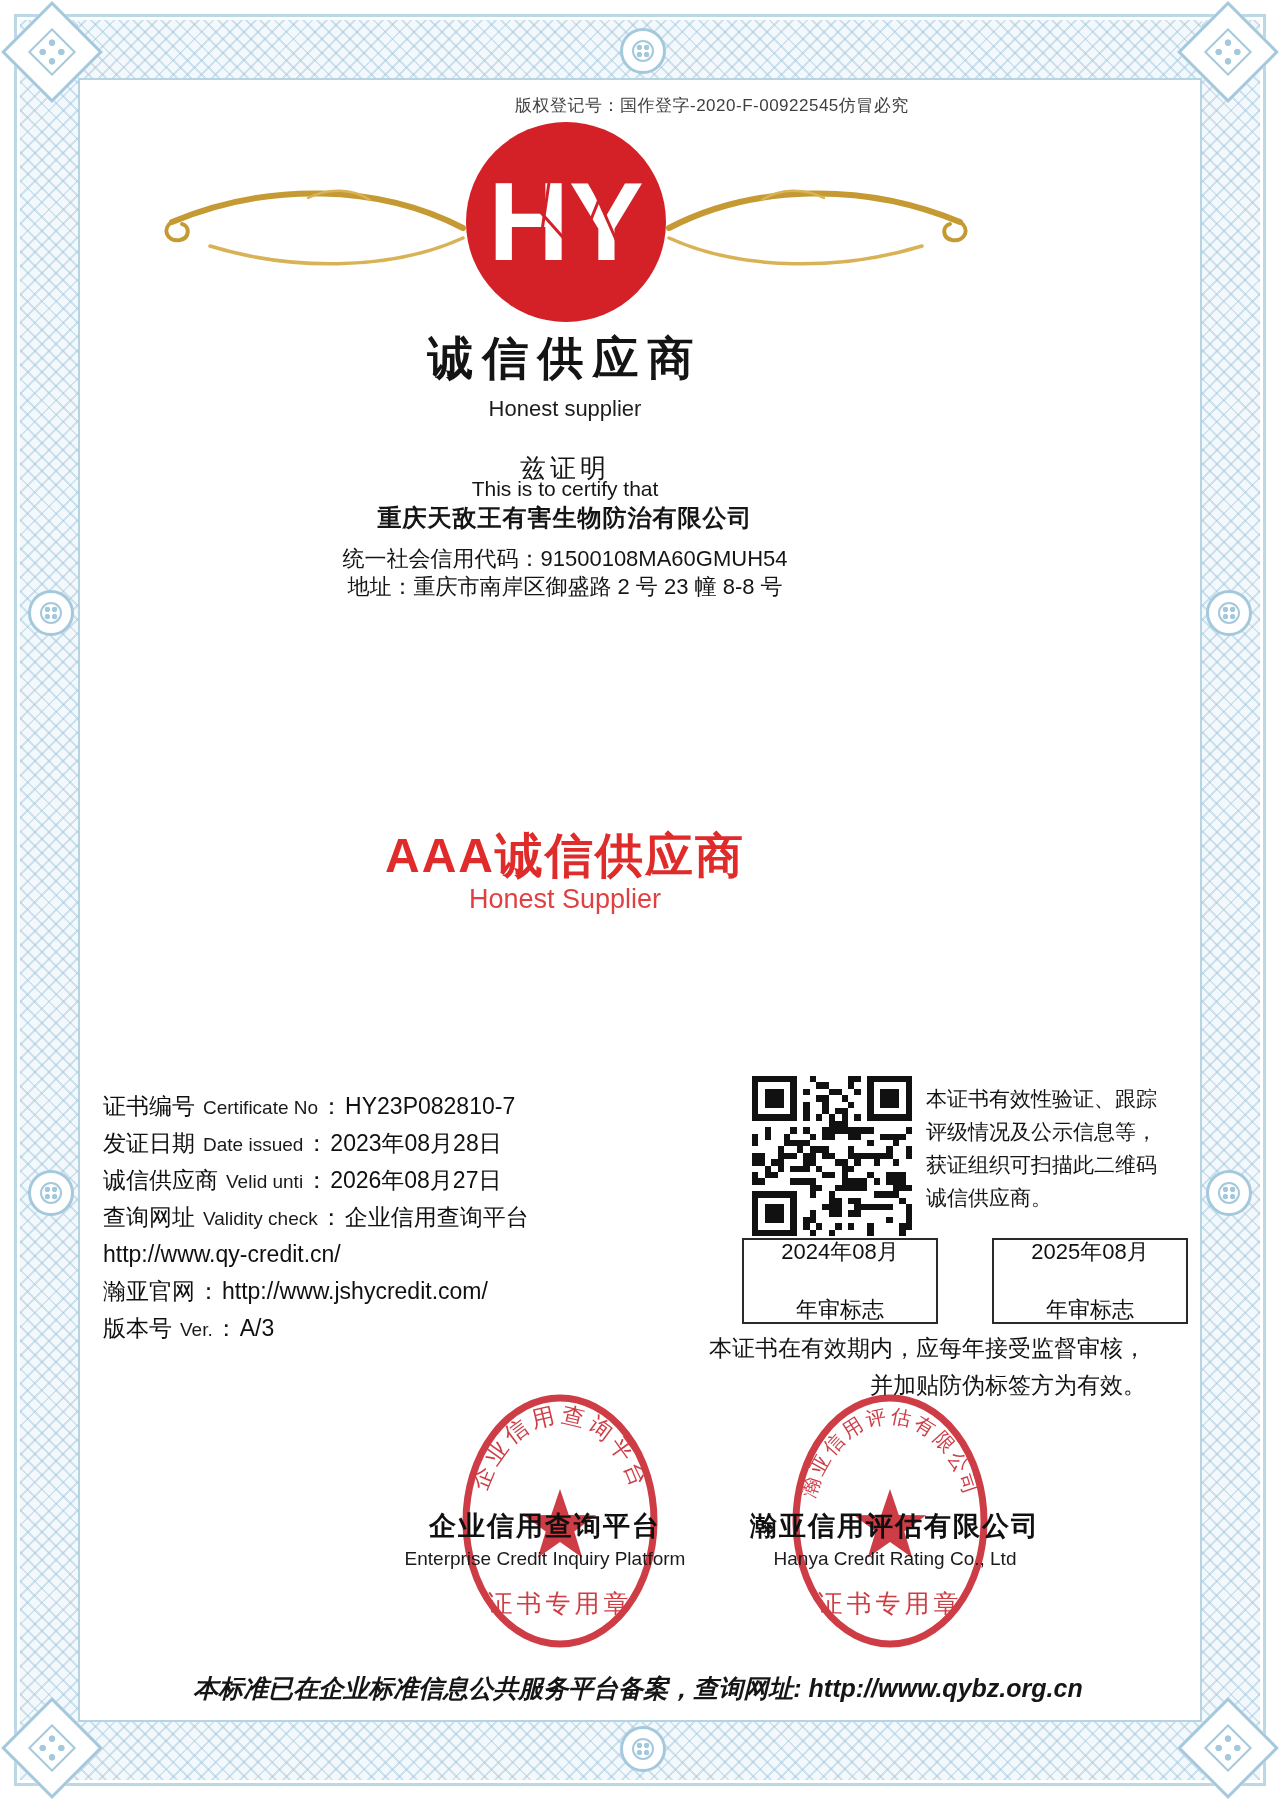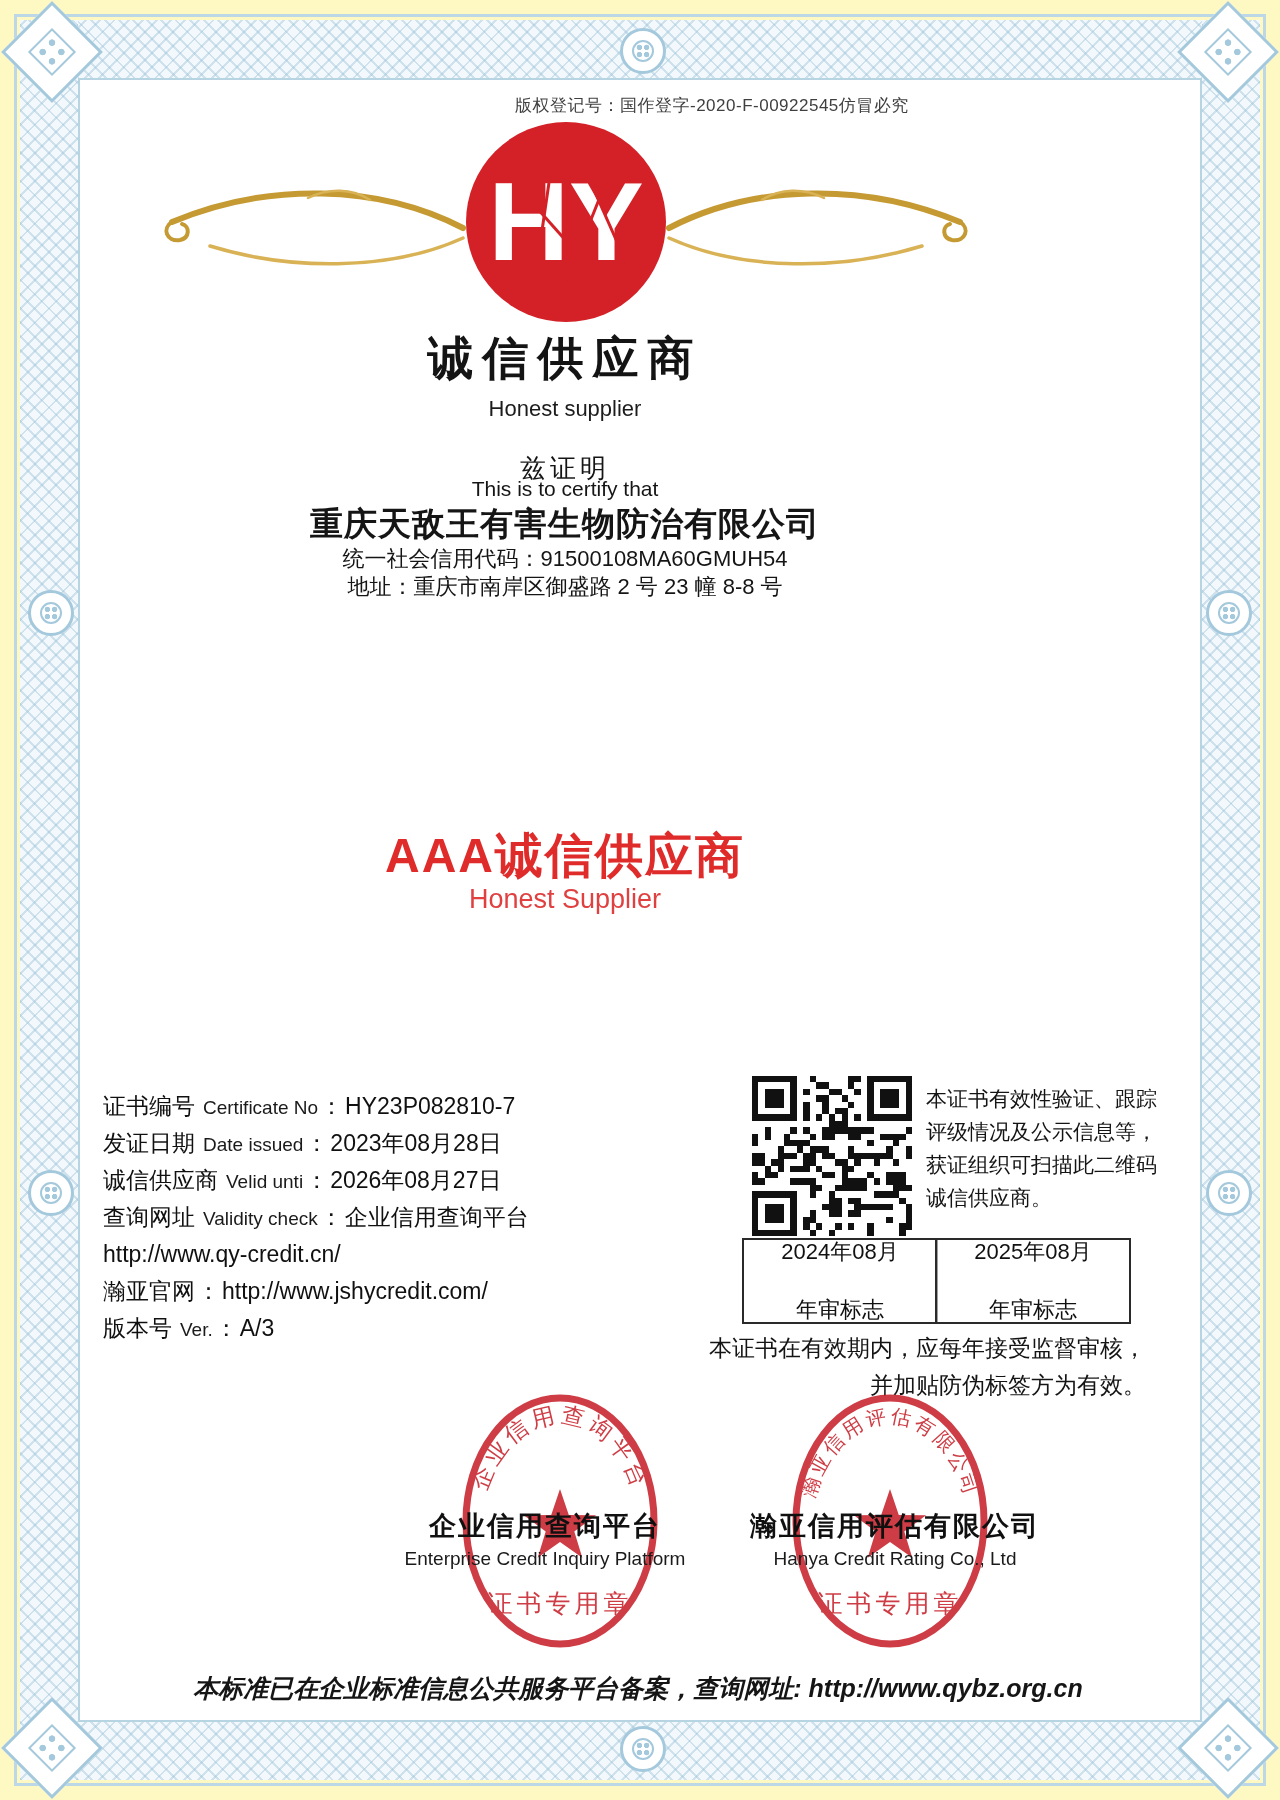--- a/index.html
+++ b/index.html
@@ -1,18 +1,18 @@
 <!DOCTYPE html>
 <html><head>
 <meta charset="utf-8">
 <style>
   html,body{margin:0;padding:0;background:#e8e8e8;}
   #cert{
     position:relative;width:1280px;height:1800px;margin:0 auto;
-    background:#fef9c3;overflow:hidden;
+    background:#ffffff;overflow:hidden;
     font-family:"Liberation Sans",sans-serif;color:#151515;
   }
   
   .frame-outer{position:absolute;inset:14px;border:3px solid #bcd8e6;pointer-events:none;}
   .band{position:absolute;background:
       repeating-linear-gradient(45deg, rgba(148,190,214,.38) 0 2px, transparent 2px 10px),
       repeating-linear-gradient(-45deg, rgba(148,190,214,.38) 0 2px, transparent 2px 10px),
       #f2f8fc;}
   .band-top{left:20px;right:20px;top:20px;height:58px;}
   .band-bottom{left:20px;right:20px;bottom:20px;height:58px;}
@@ -39,40 +39,40 @@
   
   #waves{position:absolute;left:80px;top:80px;pointer-events:none;}
   
   .abs{position:absolute;}
   .centered{left:65px;width:1000px;text-align:center;}
   .copyright{left:515px;top:94px;font-size:17px;color:#3f3f3f;letter-spacing:.5px;}
   .title-cn{top:328px;font-size:46px;font-weight:bold;letter-spacing:9px;color:#141414;}
   .title-en{top:396px;font-size:22px;color:#1c1c1c;}
   .certify-cn{top:451px;font-size:26px;letter-spacing:4px;}
   .certify-en{top:477px;font-size:21px;}
-  .company{top:502px;font-size:33px;font-weight:bold;letter-spacing:1px;}
+  .company{top:502px;font-size:24px;font-weight:bold;letter-spacing:1px;}
   .code-line{top:544px;font-size:22px;}
   .addr-line{top:572px;font-size:22px;}
   .award-cn{top:824px;font-size:48px;font-weight:bold;color:#e02b2b;letter-spacing:2px;}
   .award-en{top:884px;font-size:27px;color:#e04040;}
   
   .details{left:103px;top:1088px;width:560px;}
   .detail-line{height:37px;line-height:37px;white-space:nowrap;}
   .dl-cn{font-size:23px;color:#101010;}
   .dl-en{font-size:19px;color:#1a1a1a;margin-left:8px;}
   .dl-sep{font-size:23px;margin:0 2px;}
   .dl-val{font-size:23px;color:#101010;margin-top:24px;}
   
   #qr{position:absolute;left:752px;top:1076px;background:#fff;}
   .qr-note{left:926px;top:1082px;width:260px;font-size:21px;line-height:33px;color:#141414;}
   
   .abox{position:absolute;width:192px;height:82px;border:2px solid #2a2a2a;background:rgba(255,255,255,.55);
         display:flex;flex-direction:column;align-items:center;justify-content:center;font-size:22px;color:#111;gap:20px;}
   .abox .l1{margin-bottom:8px;}
-  .abox1{left:742px;top:1238px;} .abox2{left:935px;top:1238px;}
+  .abox1{left:742px;top:1238px;} .abox2{left:992px;top:1238px;}
   .validity-note{left:650px;top:1330px;width:496px;text-align:right;font-size:23px;line-height:37px;color:#141414;}
   
   .stamp{position:absolute;width:200px;height:258px;opacity:.88;}
   .stamp-left{left:460px;top:1392px;} .stamp-right{left:790px;top:1392px;}
   .org{position:absolute;width:330px;text-align:center;}
   .org-left{left:380px;} .org-right{left:730px;}
   .org-cn{top:1508px;font-size:27px;font-weight:bold;color:#101010;letter-spacing:2px;}
   .org-en{top:1548px;font-size:19px;color:#1a1a1a;}
   .footer{top:1672px;left:8px;width:1260px;text-align:center;font-size:25px;font-weight:600;color:#151515;font-style:italic;}
   

